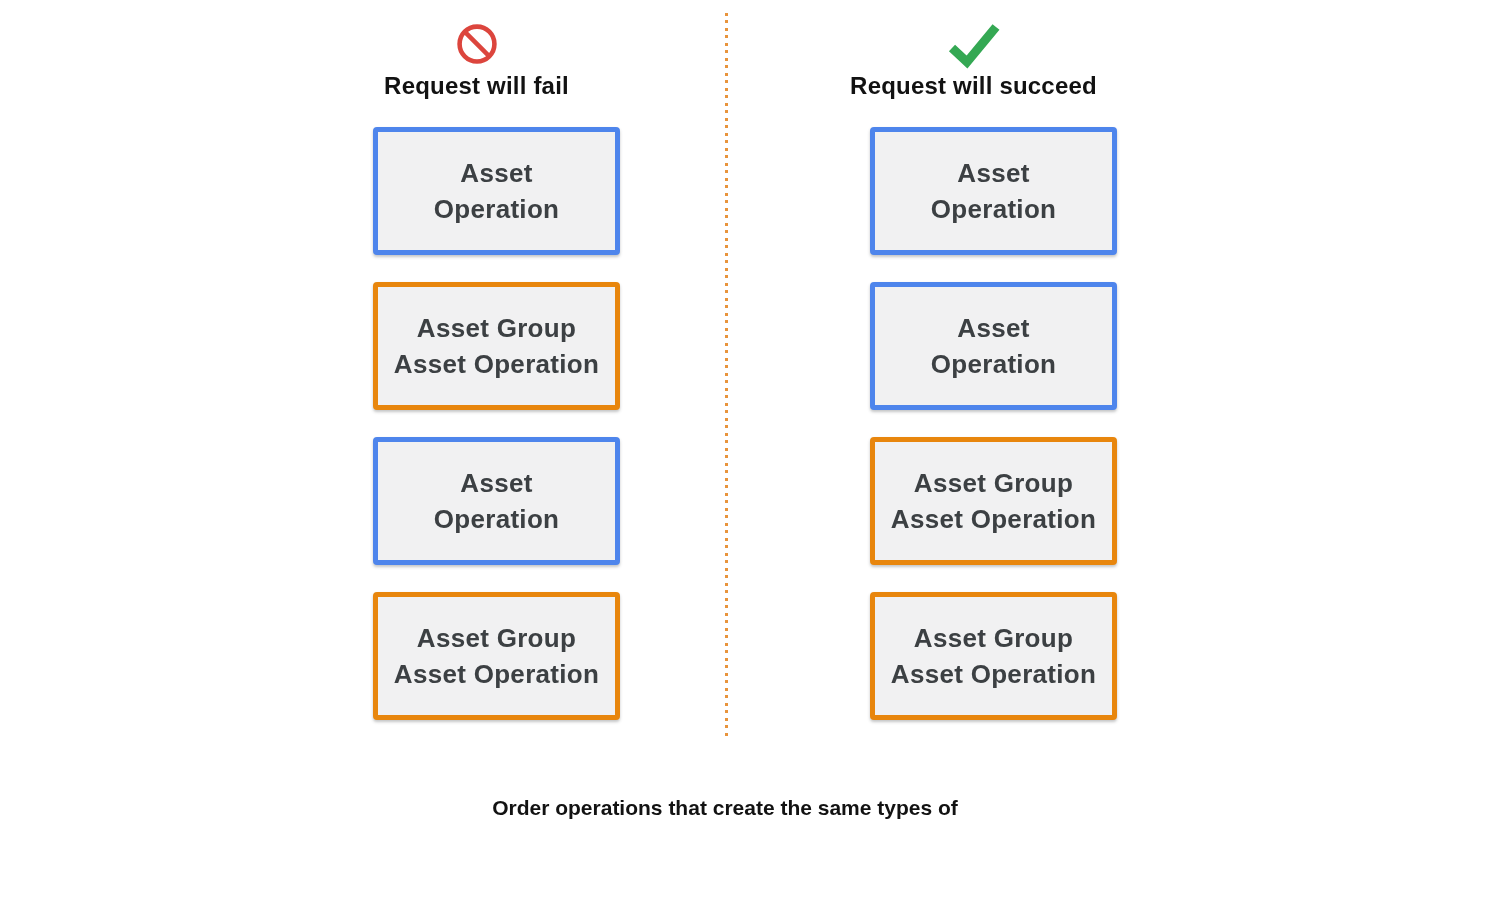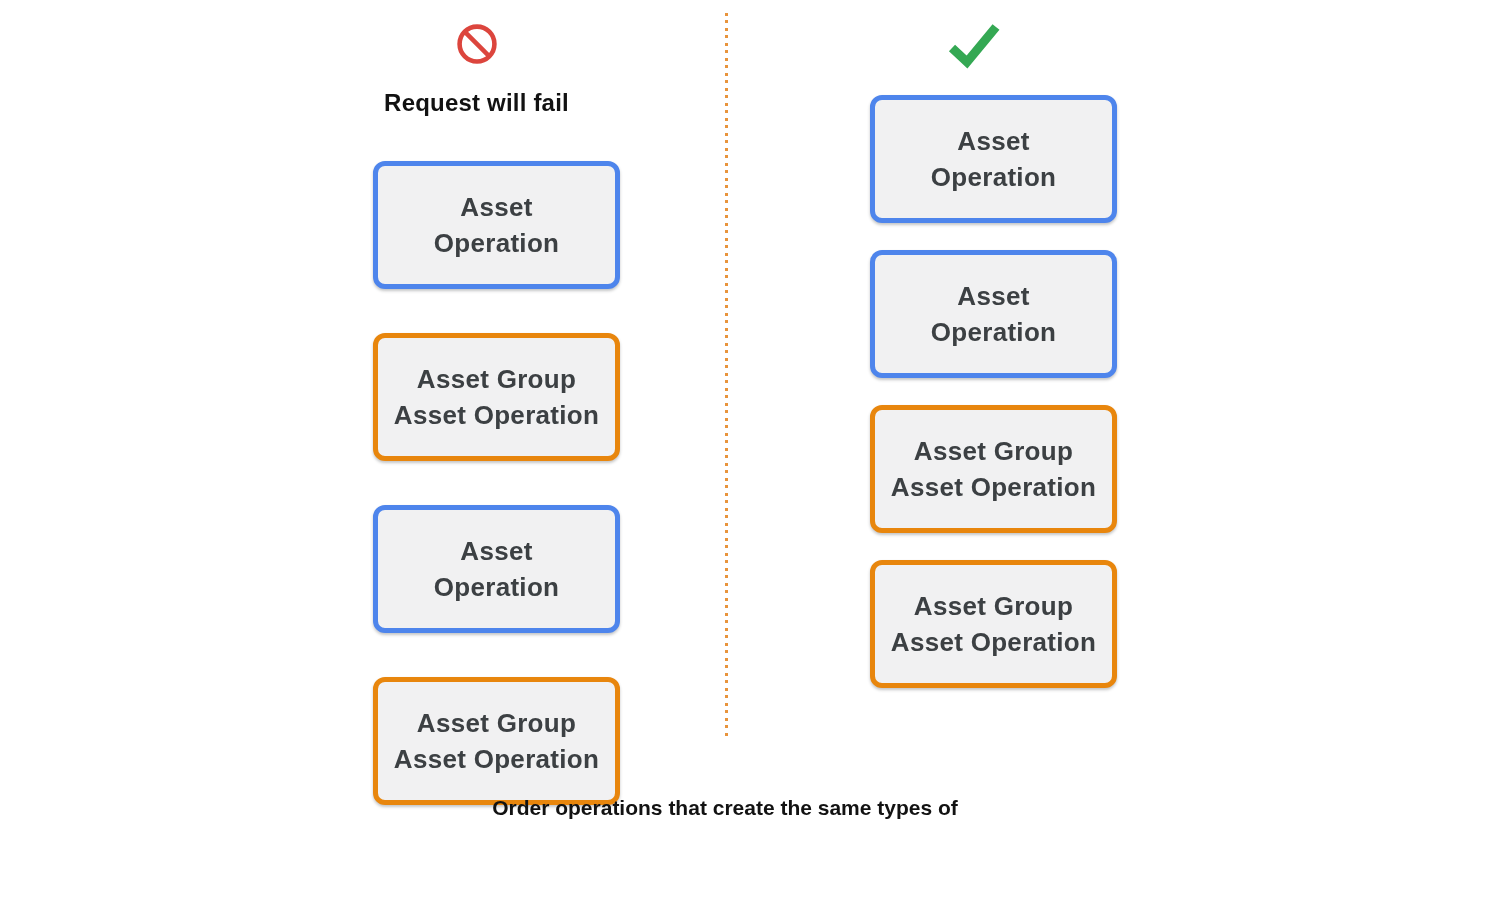--- a/index.html
+++ b/index.html
@@ -16,21 +16,21 @@
     overflow: hidden;
   }
   .column {
     position: absolute;
     top: 20px;
     width: 287px;
     display: flex;
     flex-direction: column;
     align-items: stretch;
   }
-  .column-fail    { left: 333px; gap: 17px; }
+  .column-fail    { left: 333px; }
   .column-succeed { left: 830px; }
 
   .icon-wrap {
     height: 48px;
     display: flex;
     align-items: center;
     justify-content: center;
   }
   .col-label {
     margin-top: 4px;
@@ -42,21 +42,21 @@
     color: var(--heading-text, #121212);
     letter-spacing: 0.2px;
     white-space: nowrap;
   }
 
   .box {
     box-sizing: border-box;
     height: 128px;
     margin-top: 27px;
     border: 5px solid #999;
-    border-radius: 12px;
+    border-radius: 4px;
     background: var(--box-fill, #f1f1f2);
     box-shadow: 0 2px 3px rgba(60, 64, 67, 0.30);
     display: flex;
     flex-direction: column;
     align-items: center;
     justify-content: center;
     text-align: center;
     margin-left: 40px;
   }
   .box:first-of-type { margin-top: 19px; }
@@ -134,20 +134,21 @@
   </section>
 
   <div class="divider"></div>
 
   <section class="column column-succeed">
     <div class="icon-wrap">
       <svg class="icon-svg" width="58" height="50" viewBox="0 0 58 50" aria-hidden="true">
         <path d="M7 29 L22 43 L51 8" fill="none" stroke="var(--green)" stroke-width="9" stroke-linecap="butt" stroke-linejoin="miter"></path>
       </svg>
     </div>
+    <div class="col-label">Request will succeed</div>
 
     <div class="box" data-border="blue">
       <span class="box-line">Asset</span>
       <span class="box-line">Operation</span>
     </div>
     <div class="box" data-border="blue">
       <span class="box-line">Asset</span>
       <span class="box-line">Operation</span>
     </div>
     <div class="box" data-border="orange">

